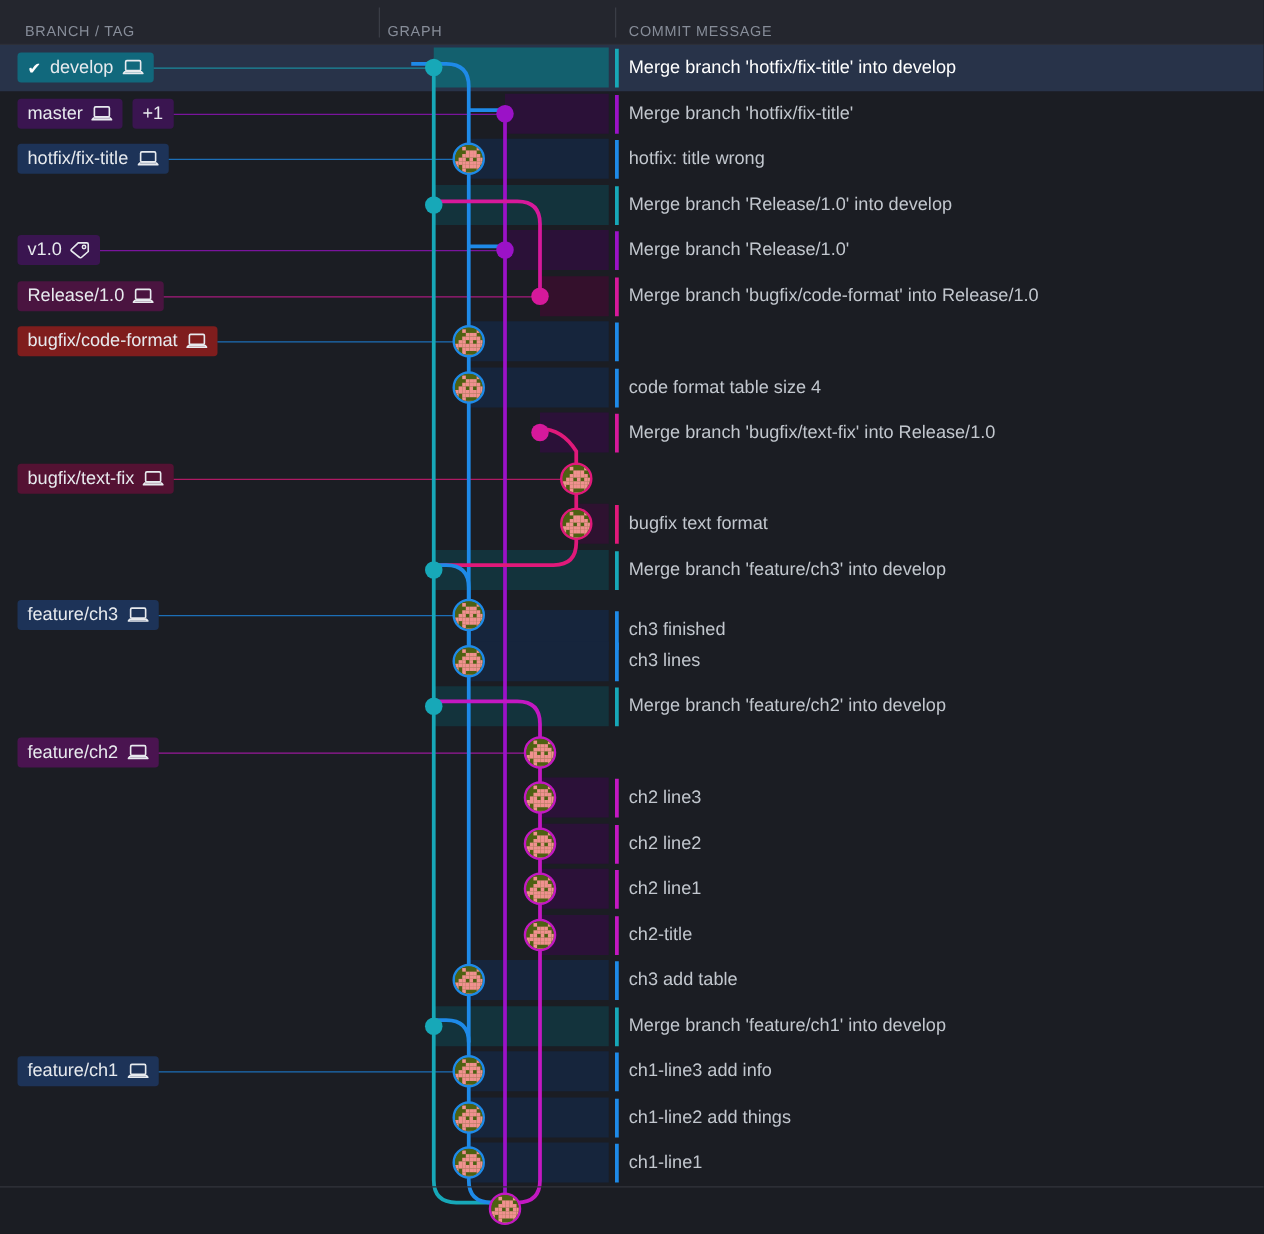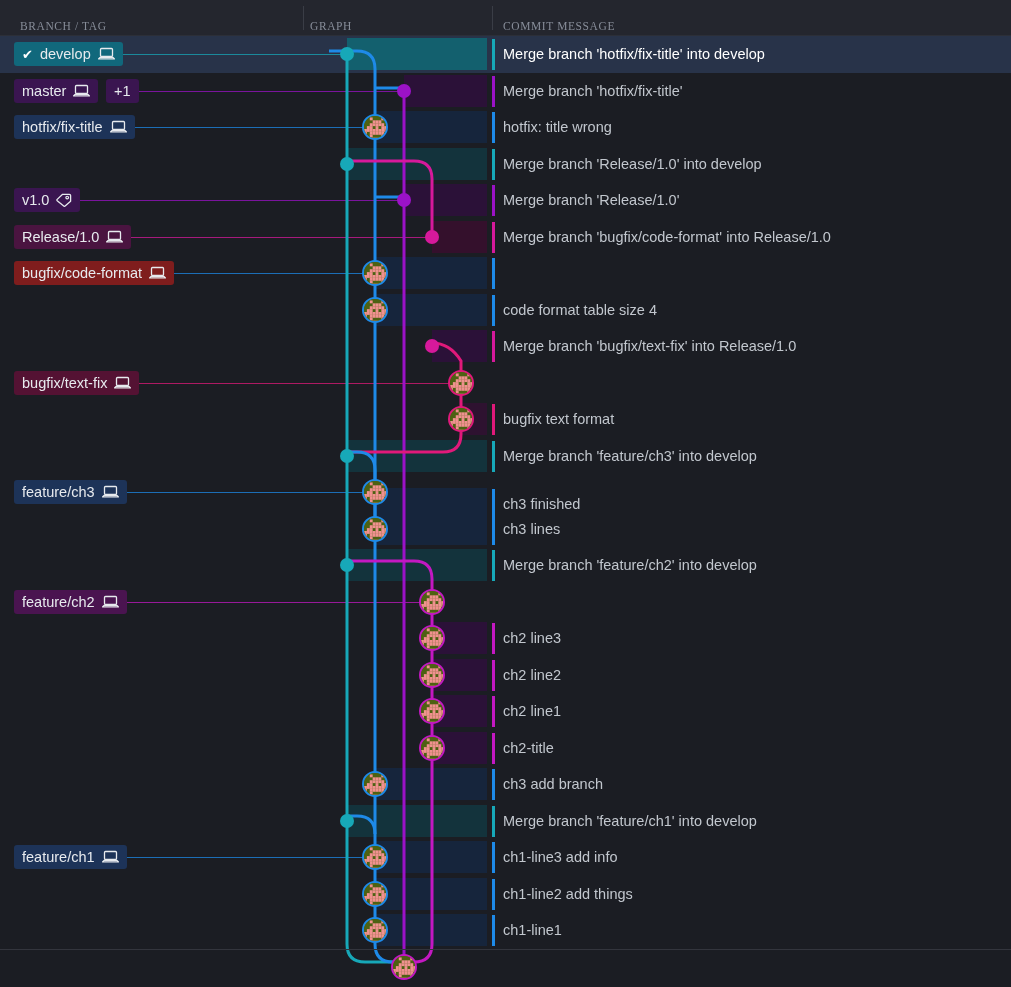--- a/index.html
+++ b/index.html
@@ -7,21 +7,21 @@
     width:1011px;height:987px;overflow:hidden;
     font-family:"Liberation Sans",sans-serif;
     color:#c8cdd4;
     -webkit-font-smoothing:antialiased;
   }
   #app{position:relative;width:1011px;height:987px;background:#1b1d23;}
 
   
   .hdr{position:absolute;left:0;top:0;width:1011px;height:36px;background:#24262e;}
   .hdr .cell{position:absolute;top:0;height:52px;display:flex;align-items:center;
-    font-family:Liberation Serif, serif;
+    font-family:Liberation Sans, sans-serif;
     font-size:11.5px;letter-spacing:.6px;color:#878d99;}
   .hdr .c0{left:20px;}
   .hdr .c1{left:310px;}
   .hdr .c2{left:503px;}
   .hdr .sep{position:absolute;top:6px;height:24px;width:1px;background:#3a3d46;}
   .hdr .sep1{left:303px;}
   .hdr .sep2{left:492px;}
   .hdr .baseline{position:absolute;left:0;top:35px;width:1011px;height:1px;background:#2c2f38;}
 
   
@@ -182,21 +182,21 @@
       <div class="row" style="top: 693.5px;">
         <div class="rowbg"></div>
         <div class="band" style="left: 432px; width: 55px; background: rgb(43, 17, 56);"></div>
         <div class="accent" style="background: rgb(195, 24, 194);"></div>
         <div class="msg">ch2-title</div>
       </div>
       <div class="row" style="top: 730px;">
         <div class="rowbg"></div>
         <div class="band" style="left: 375px; width: 112px; background: rgb(22, 37, 60);"></div>
         <div class="accent" style="background: rgb(30, 138, 232);"></div>
-        <div class="msg">ch3 add branch</div>
+        <div class="msg">ch3 add table</div>
       </div>
       <div class="row" style="top: 766.5px;">
         <div class="rowbg"></div>
         <div class="band" style="left: 347px; width: 140px; background: rgb(19, 51, 60);"></div>
         <div class="accent" style="background: rgb(23, 168, 184);"></div>
         <div class="msg">Merge branch 'feature/ch1' into develop</div>
       </div>
       <div class="row" style="top: 803px;">
         <div class="rowbg"></div>
         <div class="band" style="left: 375px; width: 112px; background: rgb(22, 37, 60);"></div>

